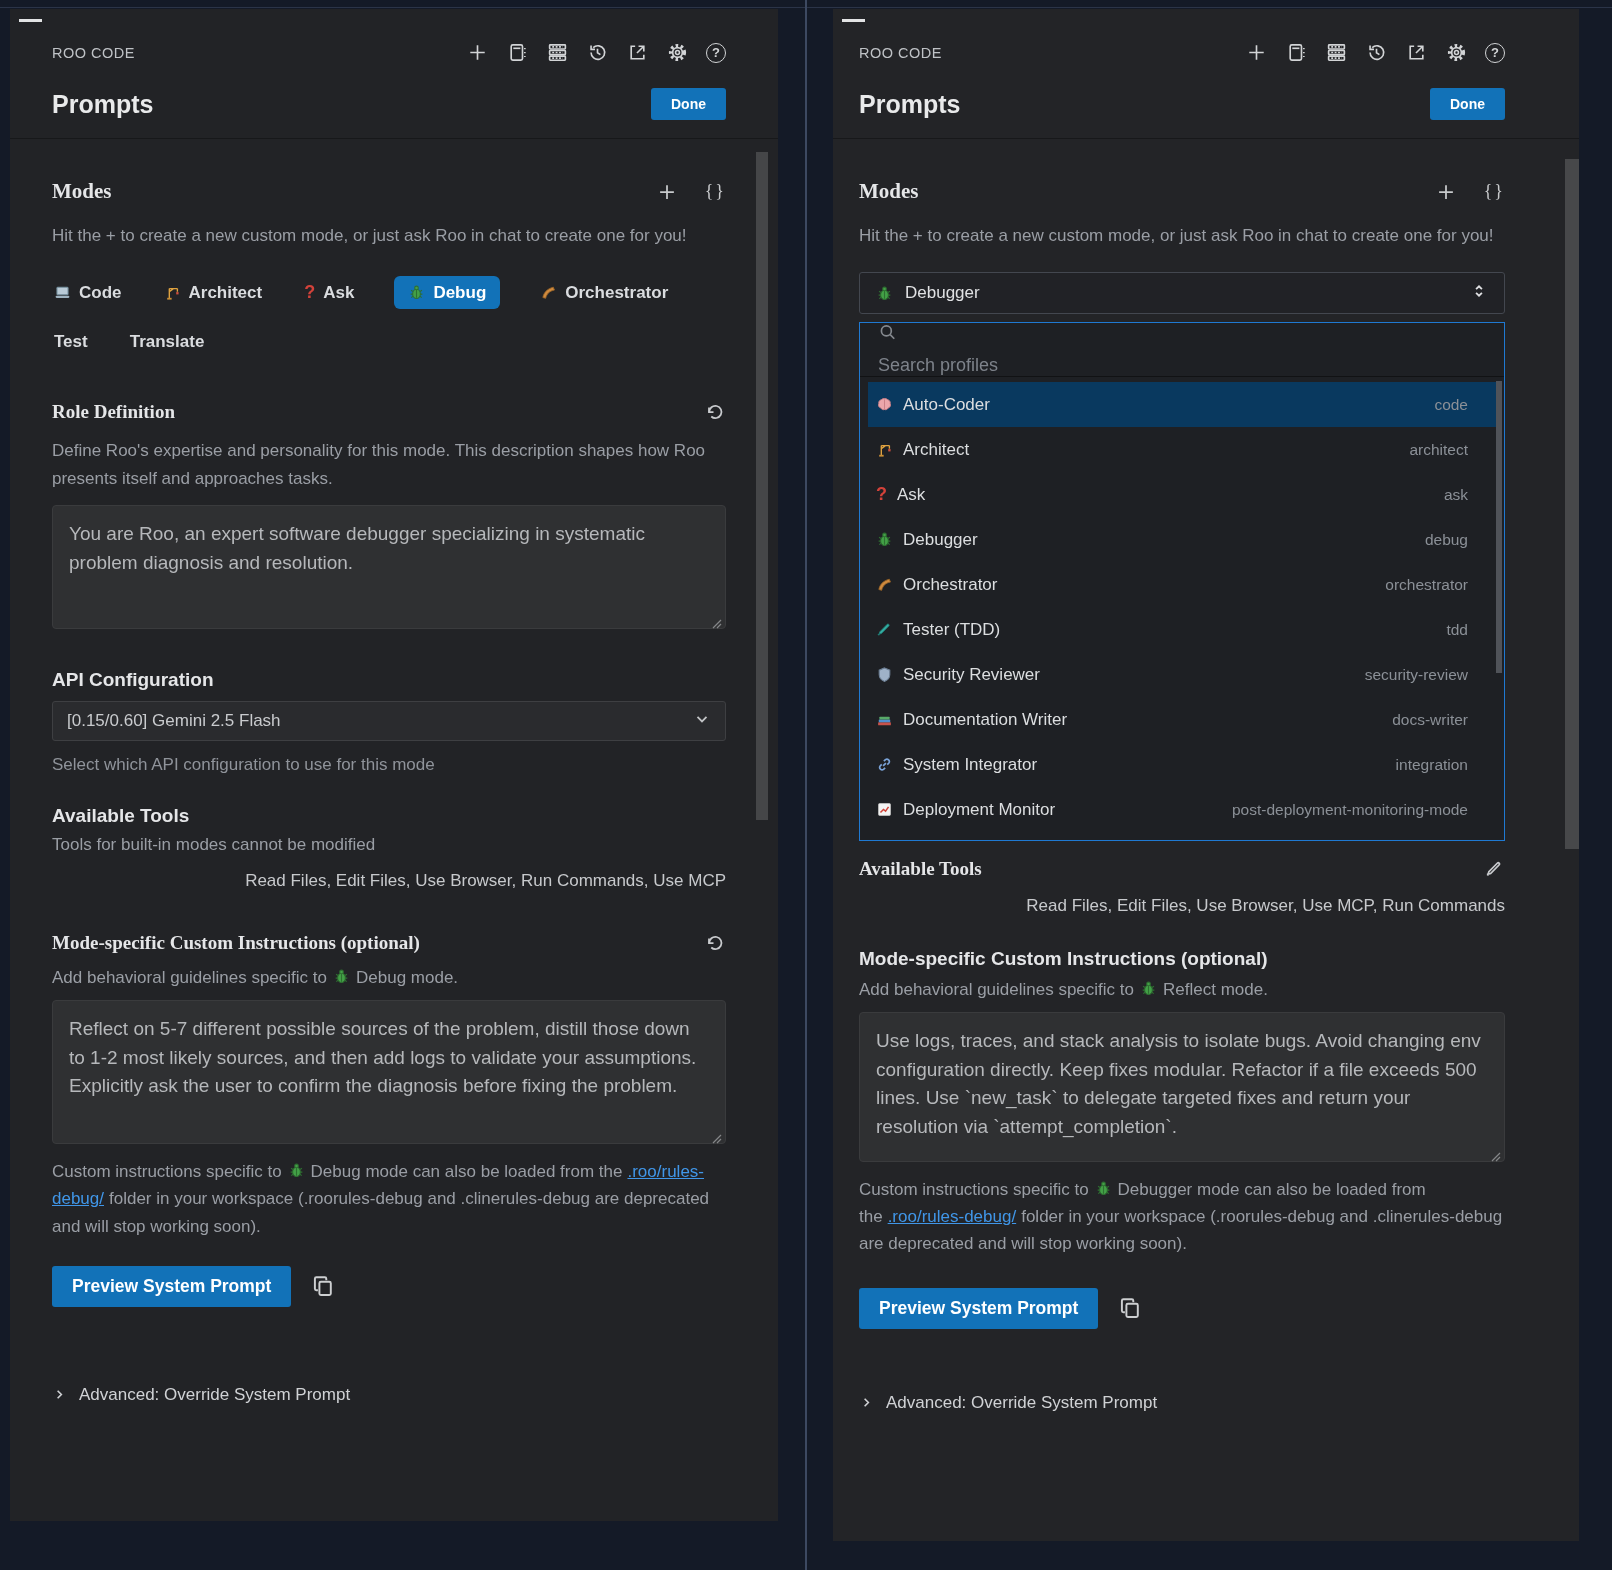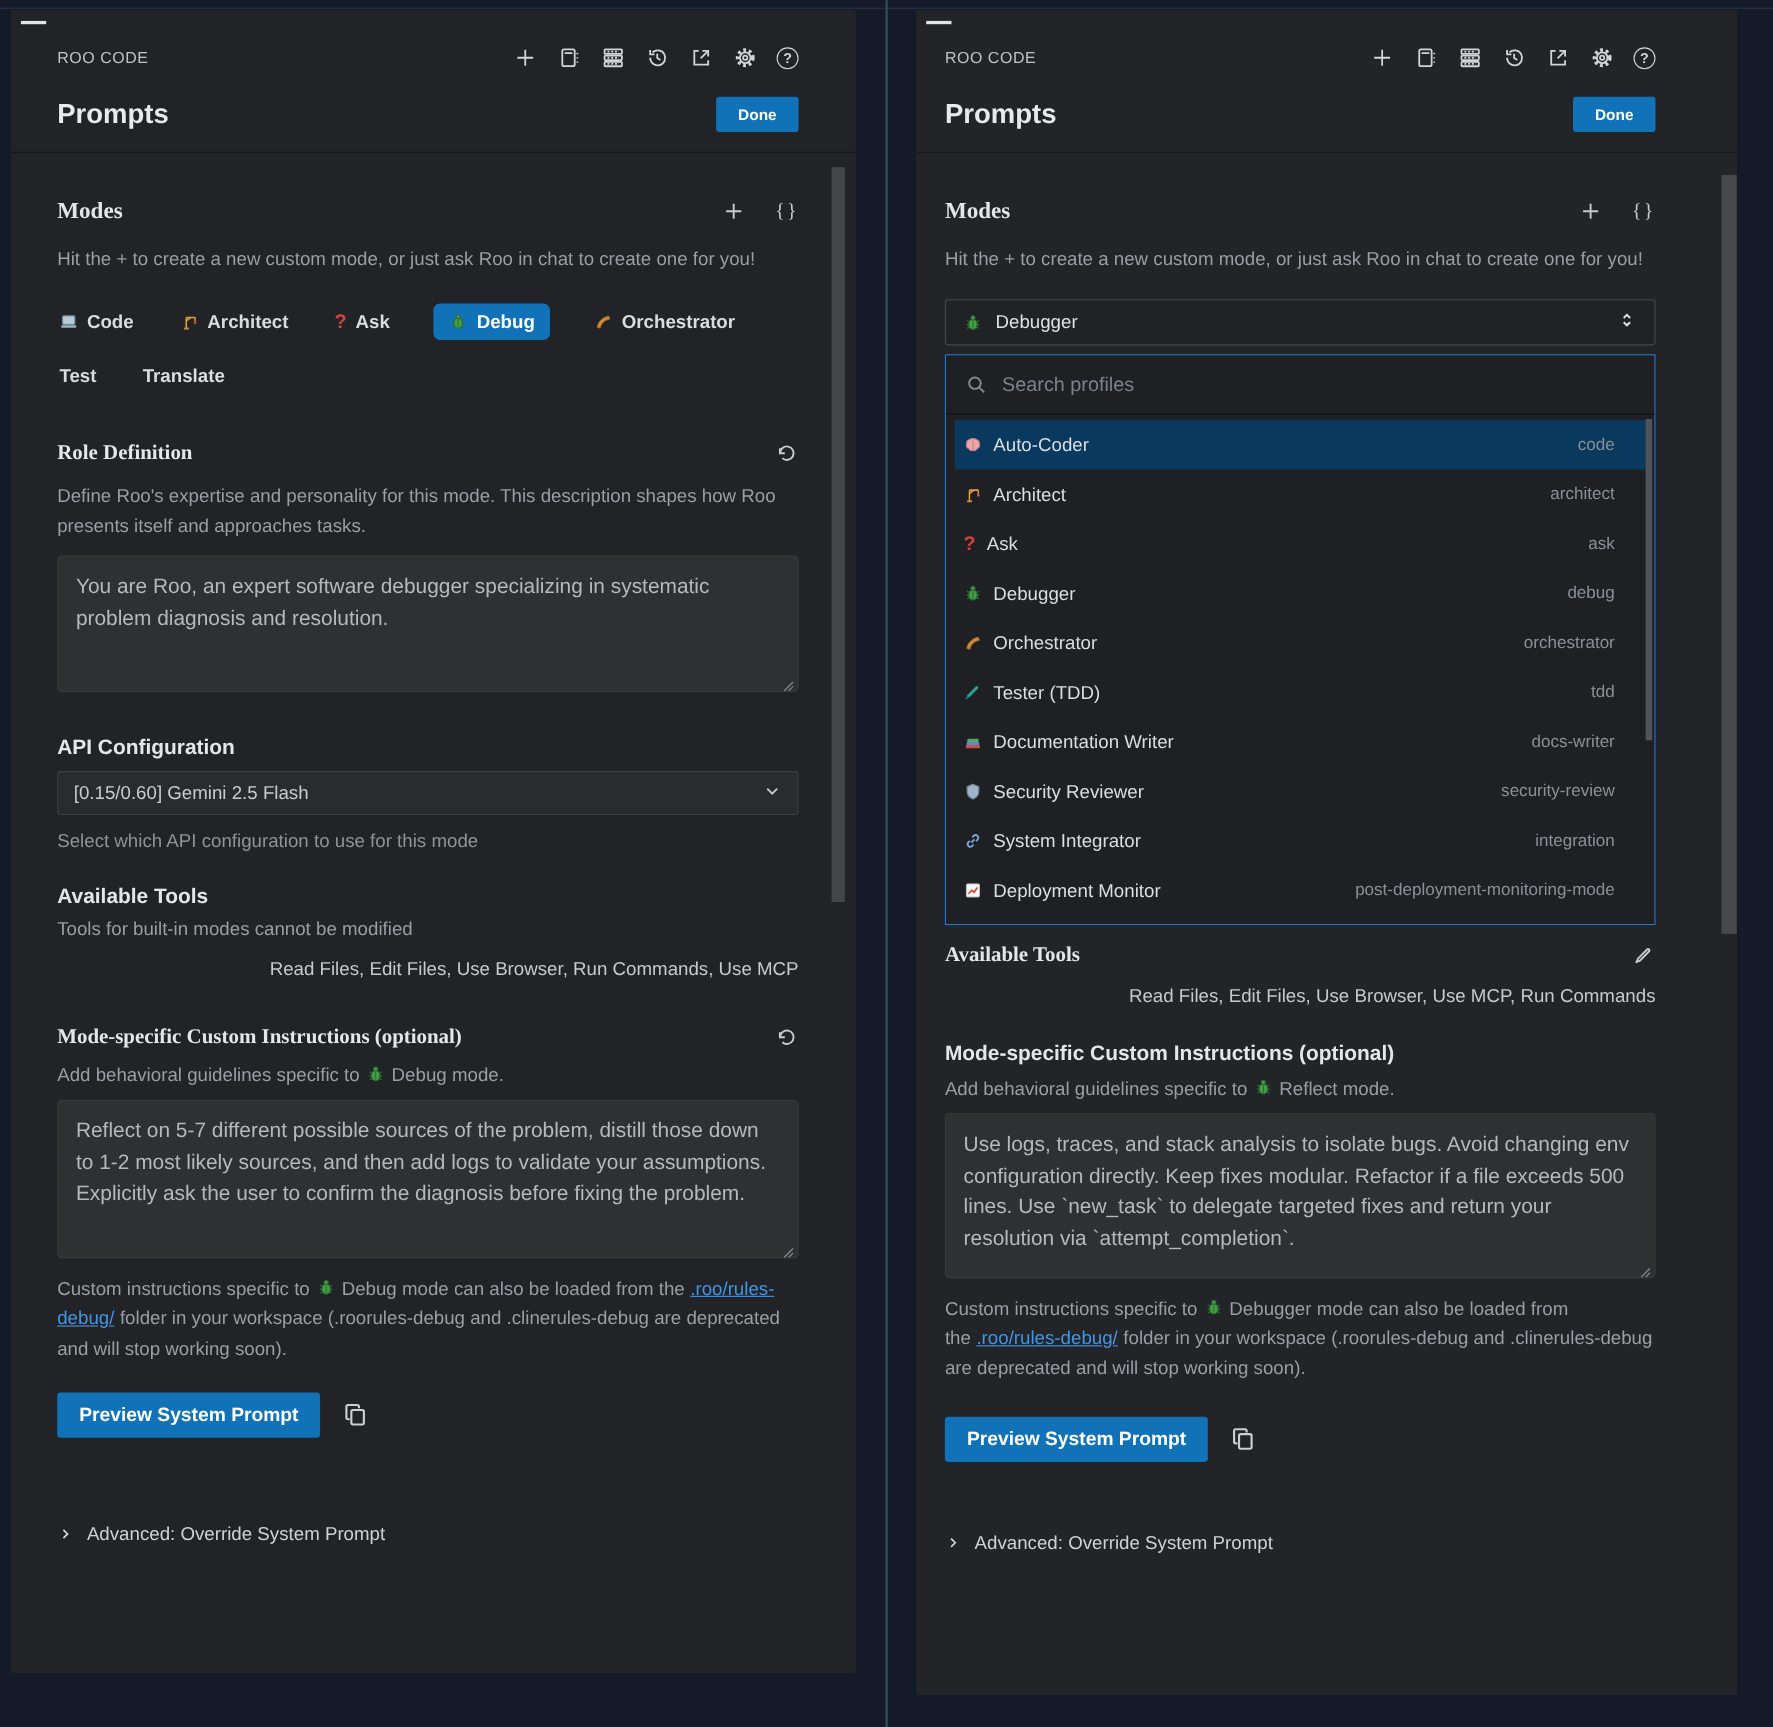--- a/index.html
+++ b/index.html
@@ -84,22 +84,22 @@
   .advanced-row { display:flex; align-items:center; gap:12px; color:#d0d2d5; cursor:pointer; font-size:17px; }
   .advanced-row svg { width:15px; height:15px; stroke:currentColor; fill:none; stroke-width:1.7; }
   .pane.left  .advanced-row { margin-top:78px; }
   .pane.right .advanced-row { margin-top:64px; }
 
   
   .mode-select { margin-top:22px; height:42px; background:#212226; border:1px solid #43474f;
                  border-radius:3px; display:flex; align-items:center; gap:12px; padding:0 16px;
                  color:#e0e1e3; cursor:pointer; }
   .dropdown { margin-top:8px; border:1px solid #1f79d2; background:#1e2024; position:relative; }
-  .search-row { height:54px; display:flex; align-items:center; gap:14px; padding:0 18px;
-                border-bottom:1px solid #111214; color:#85898f; }
+  .search-row { height:54px; display:flex; align-items:flex-start; gap:14px; padding:0 18px;
+                border-bottom:1px solid #111214; color:#85898f;flex-direction:column; }
   .search-row svg { width:19px; height:19px; stroke:#85898f; fill:none; stroke-width:1.5; }
   .search-input { flex:1; background:transparent; border:none; outline:none; color:#d5d7d9;
                   font-size:18px; font-family:inherit; }
   .search-input::placeholder { color:#7d828a; }
   .plist { padding:5px 8px 8px 8px; }
   .prow { height:45px; display:flex; align-items:center; padding:0 28px 0 8px; cursor:pointer; }
   .prow.selected { background:#09395f; }
   .prow .emoji { margin-right:10px; }
   .prow .lbl { color:#dcdee0; }
   .prow .slug { margin-left:auto; color:#8b9097; font-size:15.5px; }
@@ -518,31 +518,31 @@
             </div>
           <div class="prow">
               <span class="emoji"><svg viewBox="0 0 16 16">
                   <use href="#e-pen"></use>
                 </svg></span>
               <span class="lbl">Tester (TDD)</span>
               <span class="slug">tdd</span>
             </div>
           <div class="prow">
               <span class="emoji"><svg viewBox="0 0 16 16">
+                  <use href="#e-shield"></use>
+                </svg></span>
+              <span class="lbl">Security Reviewer</span>
+              <span class="slug">security-review</span>
+            </div>
+          <div class="prow">
+              <span class="emoji"><svg viewBox="0 0 16 16">
                   <use href="#e-books"></use>
                 </svg></span>
               <span class="lbl">Documentation Writer</span>
               <span class="slug">docs-writer</span>
-            </div>
-          <div class="prow">
-              <span class="emoji"><svg viewBox="0 0 16 16">
-                  <use href="#e-shield"></use>
-                </svg></span>
-              <span class="lbl">Security Reviewer</span>
-              <span class="slug">security-review</span>
             </div>
           <div class="prow">
               <span class="emoji"><svg viewBox="0 0 16 16">
                   <use href="#e-link"></use>
                 </svg></span>
               <span class="lbl">System Integrator</span>
               <span class="slug">integration</span>
             </div>
           <div class="prow">
               <span class="emoji"><svg viewBox="0 0 16 16">

